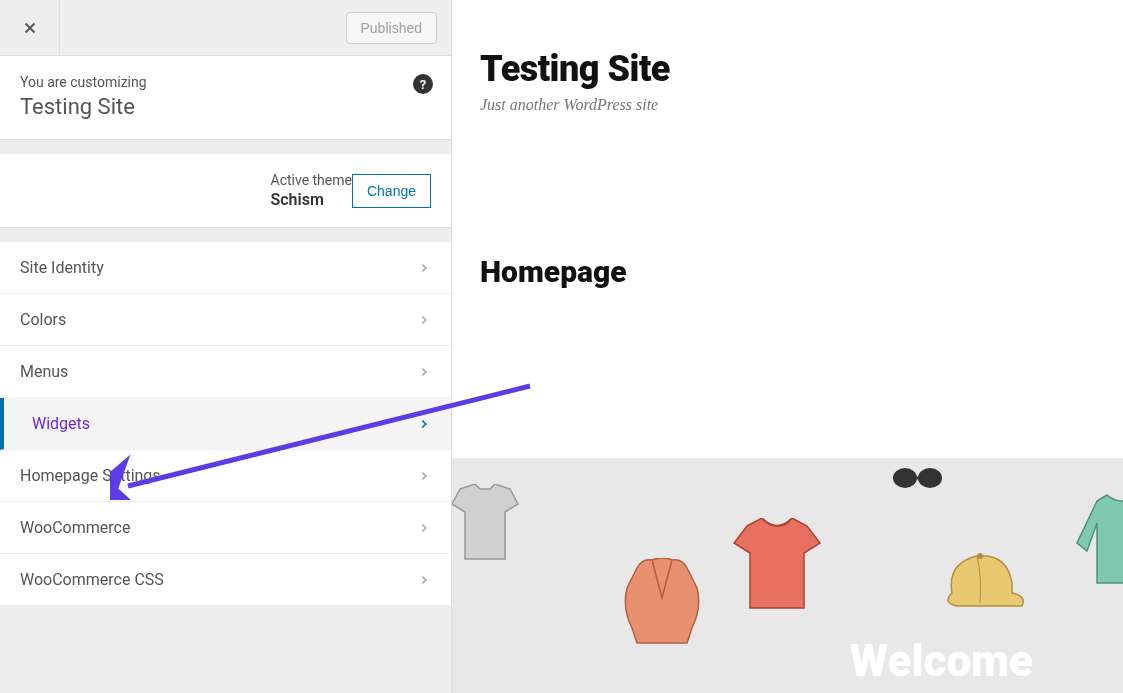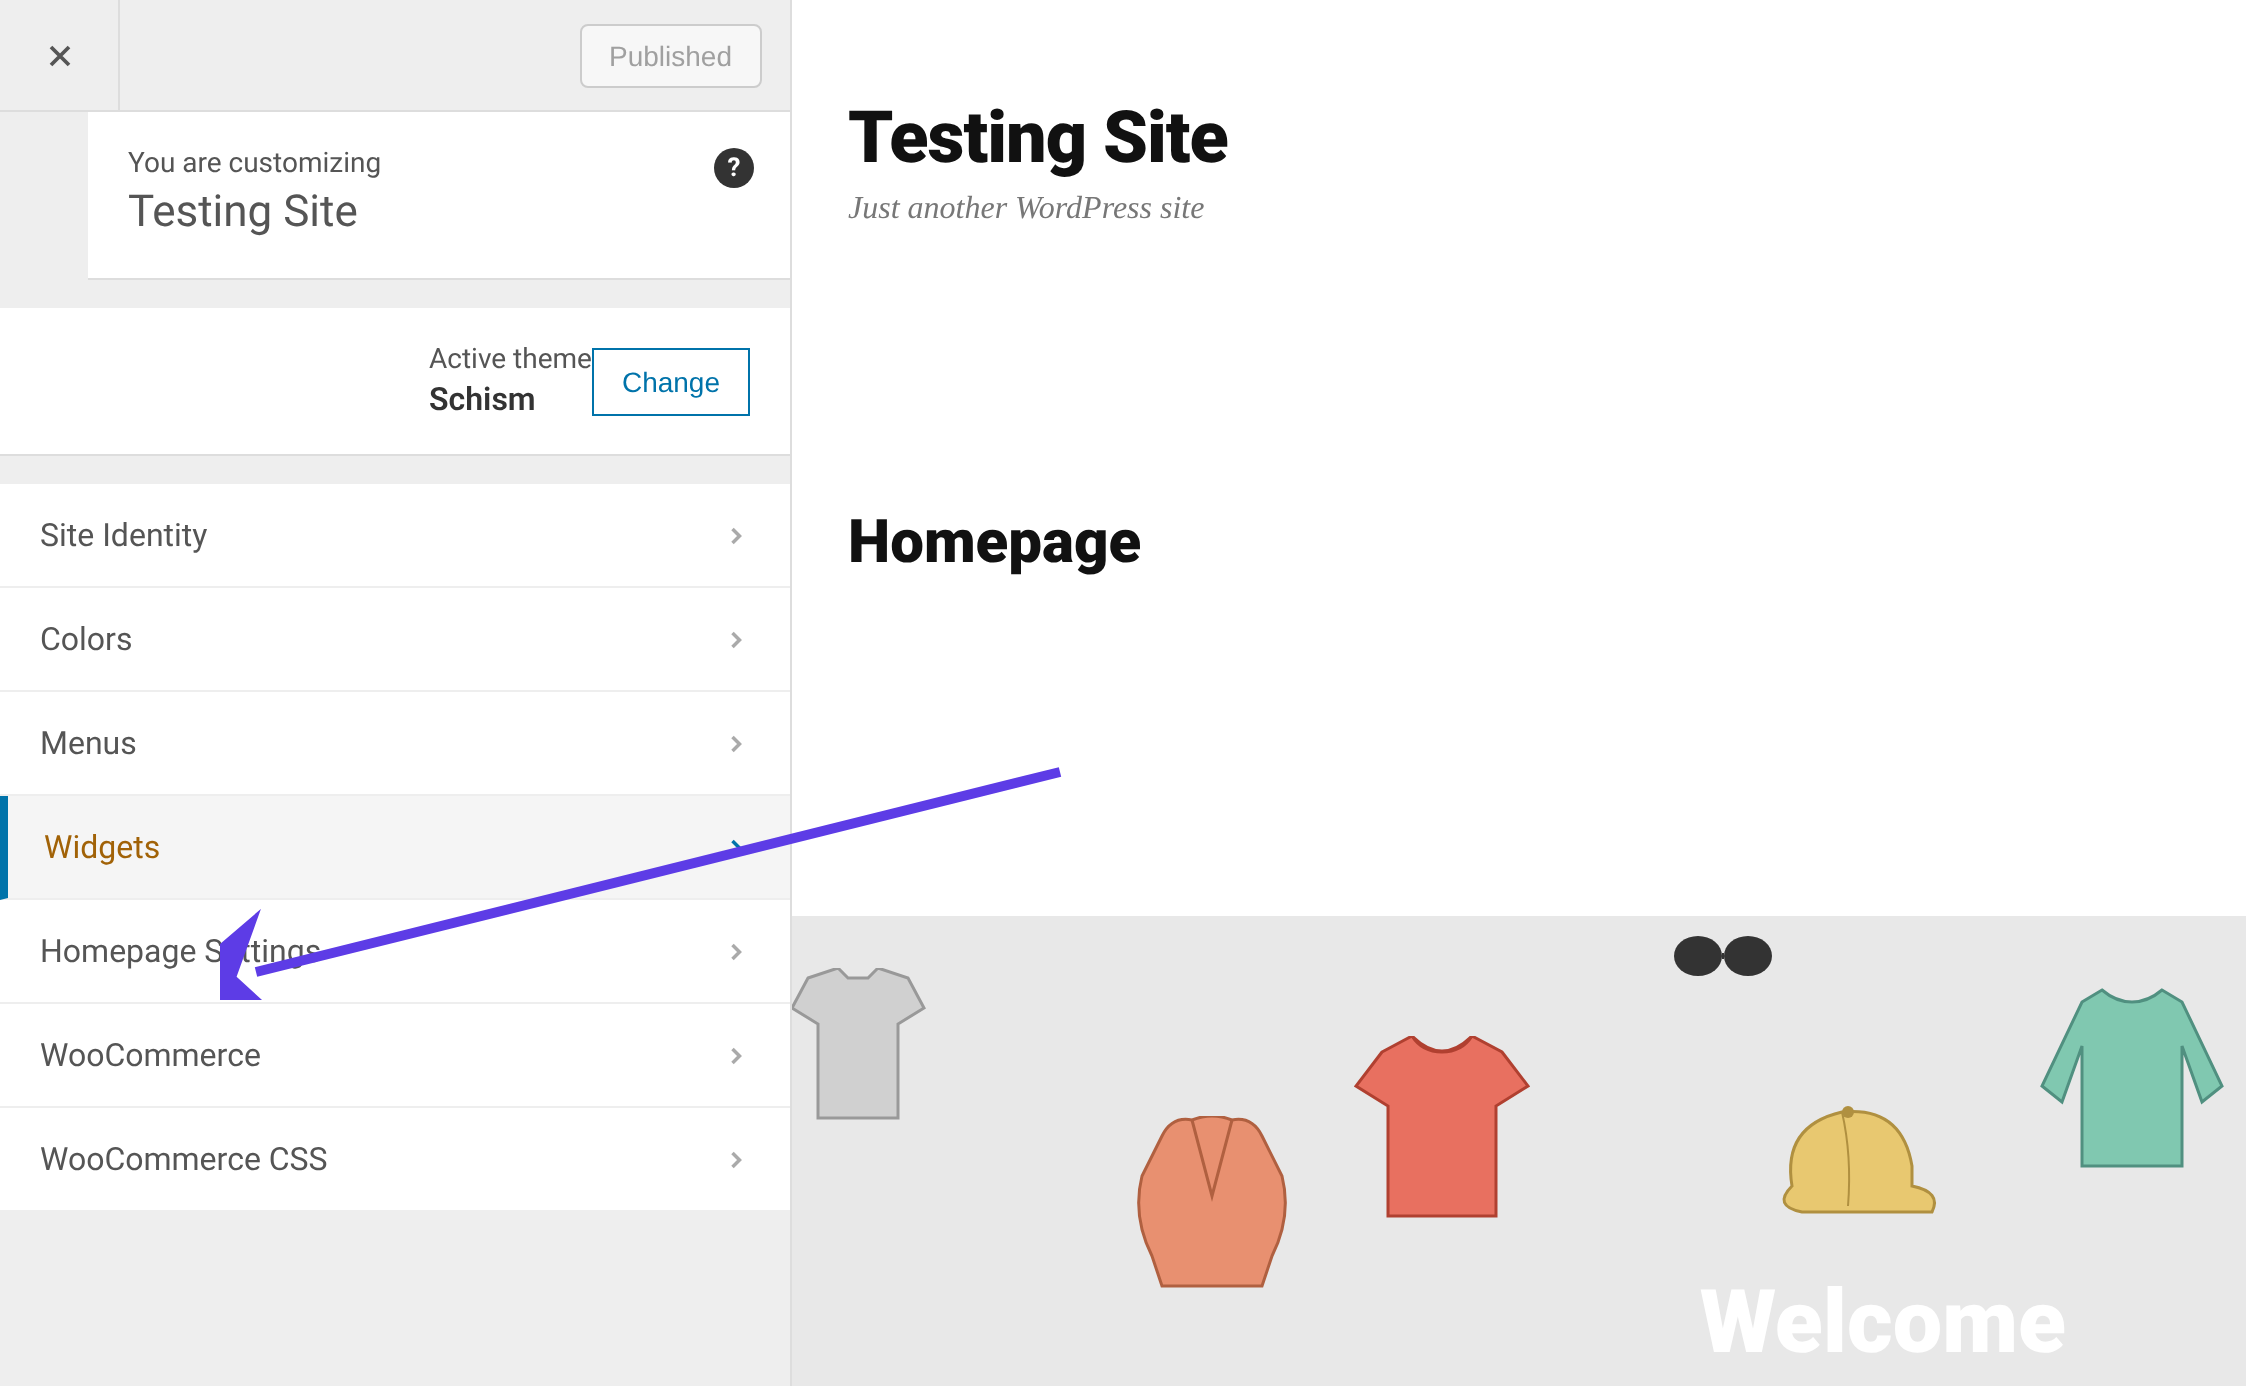--- a/index.html
+++ b/index.html
@@ -6,21 +6,21 @@
     body {
       font-family: -apple-system, BlinkMacSystemFont, "Segoe UI", Roboto, sans-serif;
       background: #fff;
       width: 1123px;
       height: 693px;
       overflow: hidden;
       position: relative;
     }
     .container { display: flex; height: 100%; }
     .sidebar {
-      width: 396px;
+      width: 452px;
       background: #eee;
       border-right: 1px solid #ddd;
       display: flex;
       flex-direction: column;
     }
     .sidebar-header {
       display: flex;
       align-items: center;
       justify-content: space-between;
       background: #eee;
@@ -45,21 +45,20 @@
       background: #f7f7f7;
       color: #a0a0a0;
       font-size: 14px;
       cursor: default;
     }
     .customize-section {
       background: #fff;
       padding: 18px 20px 20px 20px;
       border-bottom: 1px solid #ddd;
       position: relative;
-      margin-left: 44px;
     }
     .customize-label {
       font-size: 14px;
       color: #555;
     }
     .site-name {
       font-size: 22px;
       color: #555;
       font-weight: 400;
       margin-top: 4px;
@@ -119,23 +118,23 @@
       align-items: center;
       justify-content: space-between;
       cursor: pointer;
       font-size: 16px;
       font-weight: 400;
       color: #555;
       background: #fff;
     }
     .nav-item.active {
       background: #f5f5f5;
-      color: #a16207;
+      color: #6d28d9;
       border-left: 4px solid #0073aa;
-      padding-left: 18px;
+      padding-left: 28px;
     }
     .chevron {
       color: #aaa;
       display: flex;
     }
     .nav-item.active .chevron { color: #0073aa; }
     .chevron svg { width: 14px; height: 14px; }
     .preview {
       flex: 1;
       background: #fff;

